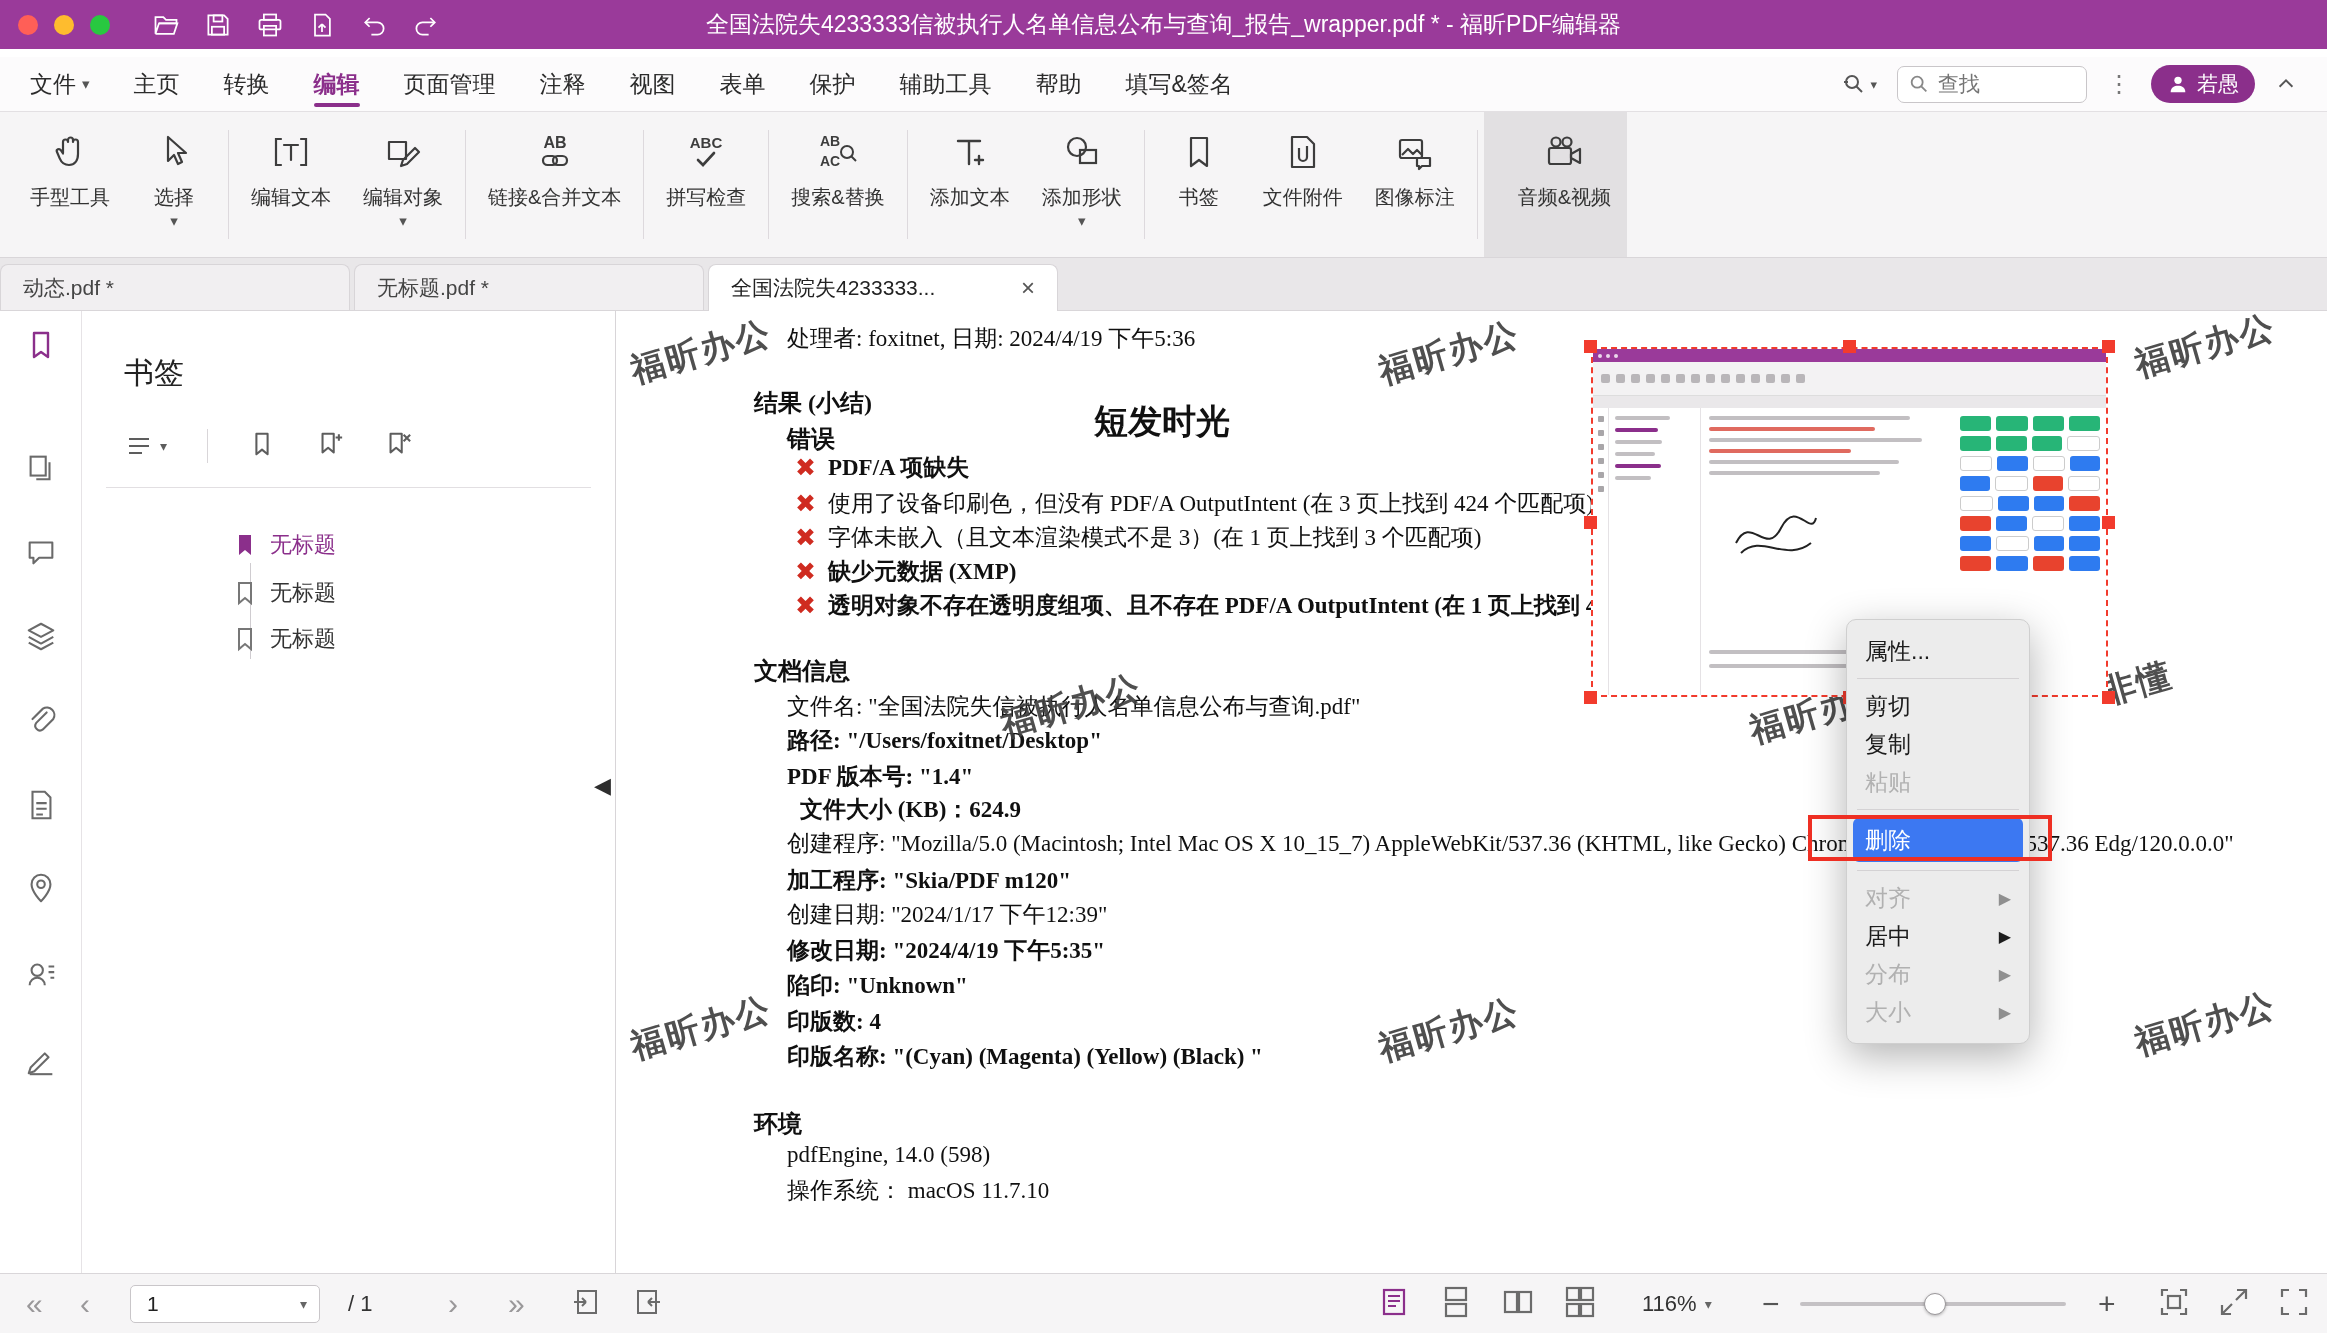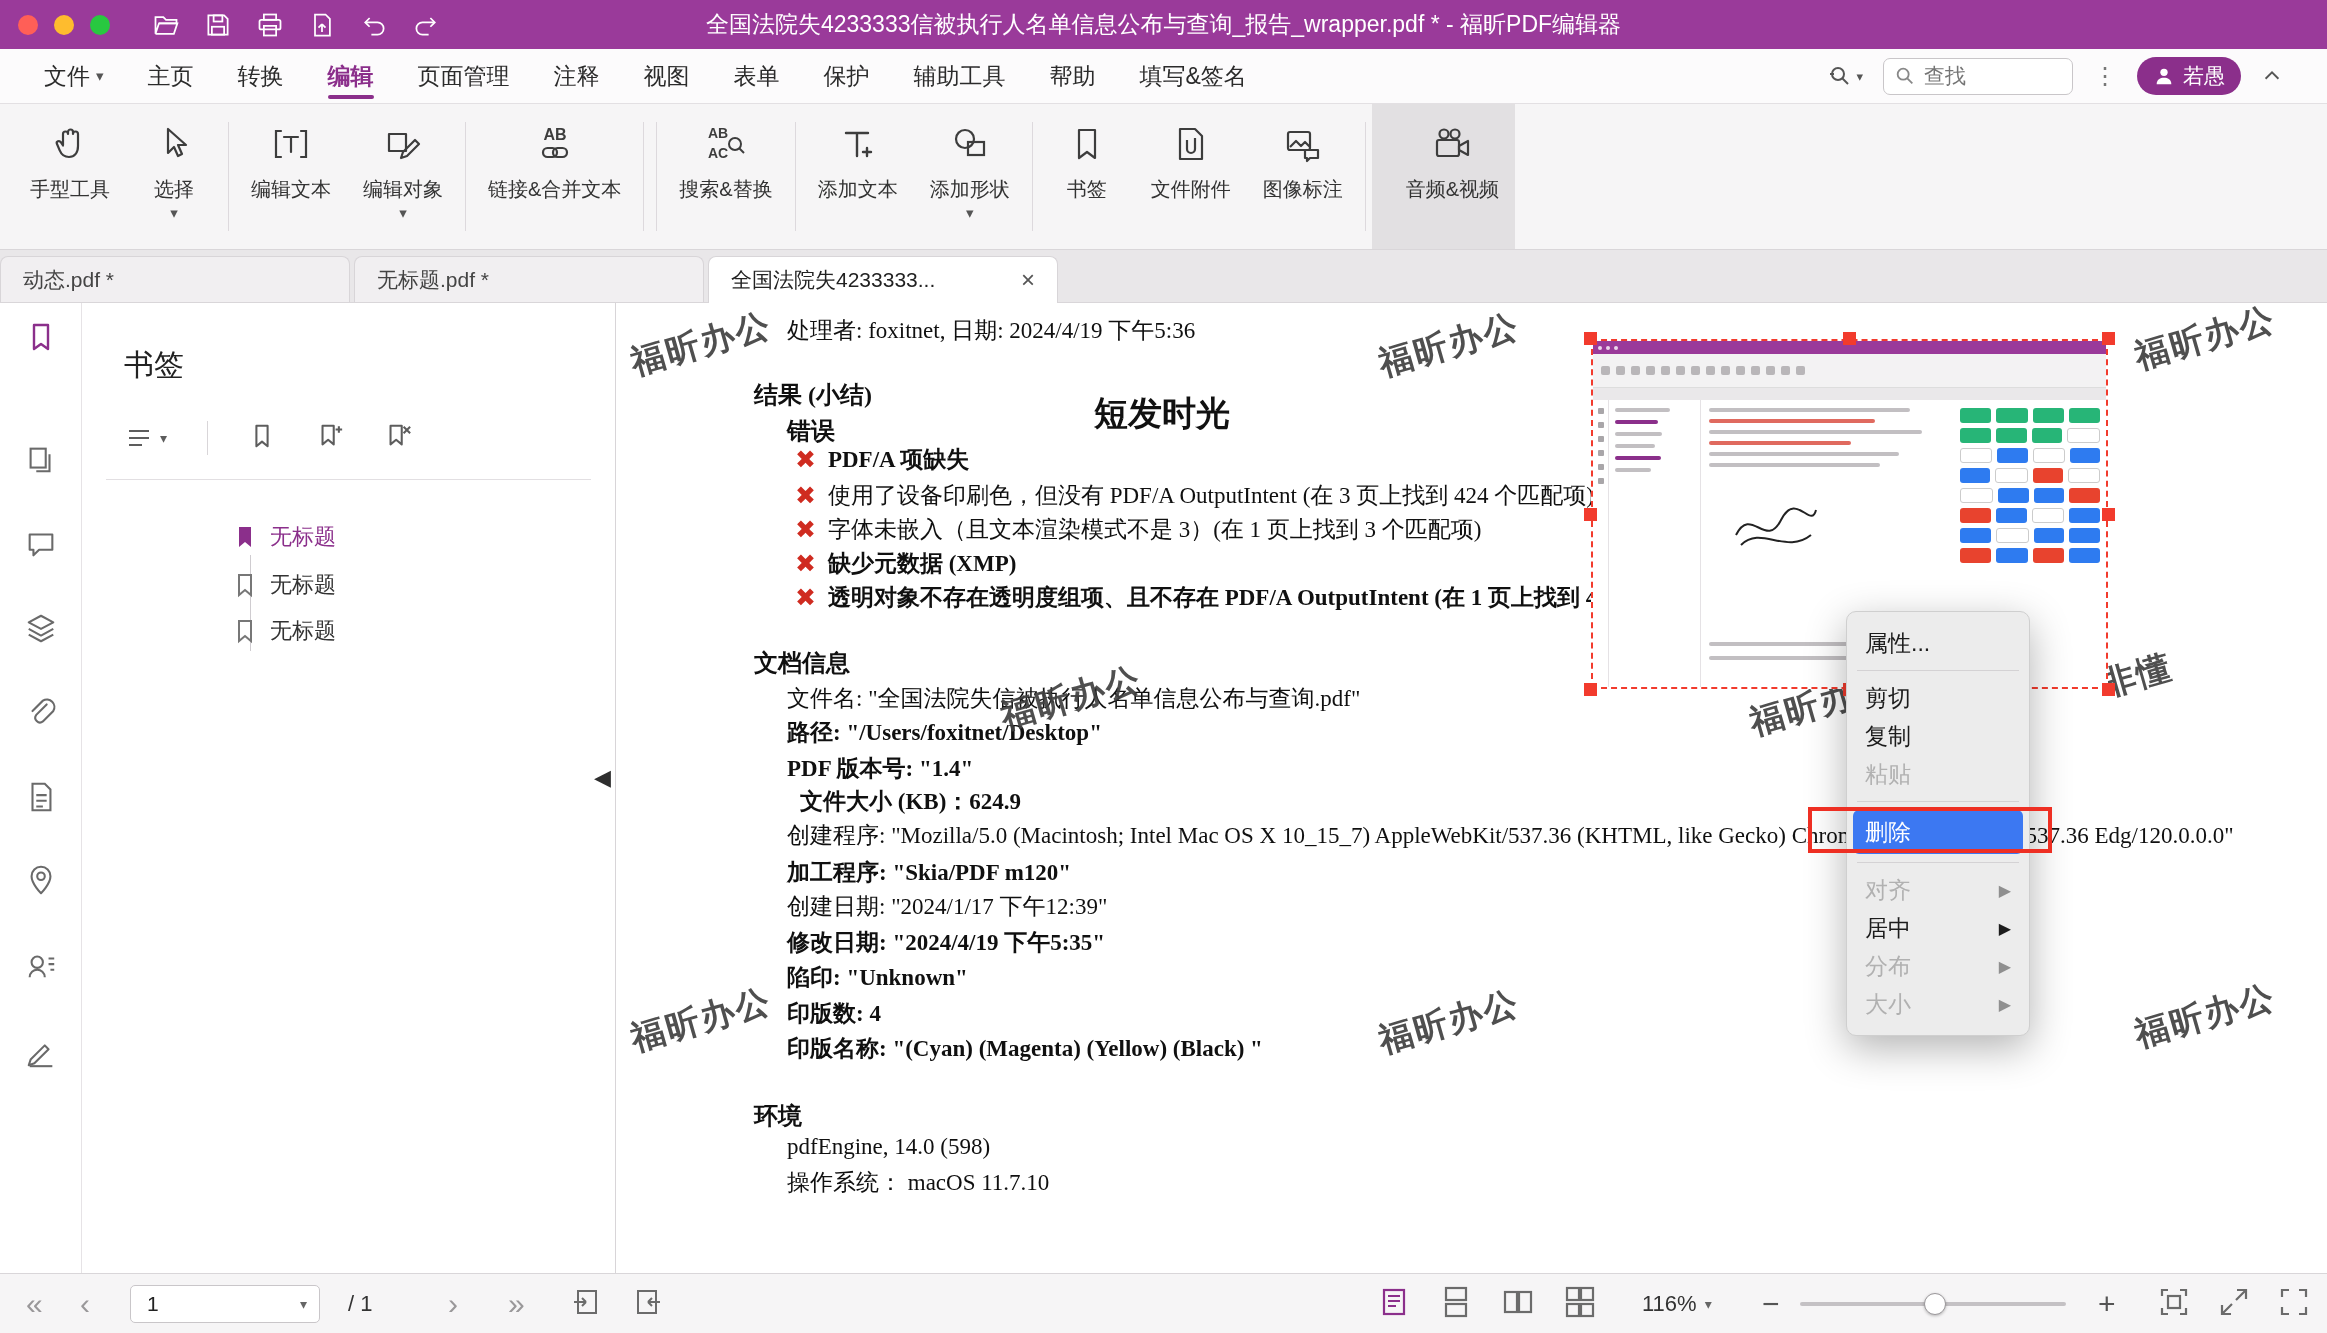--- a/index.html
+++ b/index.html
@@ -9,21 +9,21 @@
   
   .titlebar { height:49px; background:#9a3a9a; display:flex; align-items:center; flex:none; position:relative; color:#fff; }
   .lights { display:flex; gap:16px; margin-left:18px; }
   .light { width:20px; height:20px; border-radius:50%; }
   .light.red{background:#ff5f57;} .light.yellow{background:#febc2e;} .light.green{background:#28c840;}
   .tb-icons { display:flex; gap:24px; margin-left:42px; }
   .tb-icons svg { display:block; }
   .tb-title { position:absolute; left:50%; transform:translateX(-50%); font-size:23px; color:#fff; white-space:nowrap; }
 
   
-  .menubar { height:55px; background:#fcfbfc; border-bottom:1px solid #e3e0e3; display:flex; align-items:center; padding:0 44px; flex:none; }
+  .menubar { height:55px; background:#fcfbfc; border-bottom:1px solid #e3e0e3; display:flex; align-items:center; padding:0 30px; flex:none;margin-top:8px; }
   .menu-item { font-size:23px; color:#2b2b2b; margin-right:44px; display:flex; align-items:center; gap:6px; height:100%; position:relative; cursor:default; }
   .menu-item.active { color:#8b2f8b; font-weight:700; }
   .menu-item.active::after { content:""; position:absolute; left:0; right:0; bottom:4px; height:4px; background:#8b2f8b; border-radius:2px; }
   .mb-right { margin-left:auto; display:flex; align-items:center; gap:20px; }
   .searchbox { width:190px; height:37px; border:1px solid #c9c6c9; border-radius:7px; background:#fff; display:flex; align-items:center; padding:0 10px; gap:8px; }
   .searchbox input { border:none; outline:none; width:130px; font-size:21px; color:#b91c1c; background:transparent; }
   .user-chip { height:38px; border-radius:19px; background:#8b2f8b; color:#fff; display:flex; align-items:center; gap:8px; padding:0 16px; font-size:21px; }
   .dots { font-size:24px; color:#777; letter-spacing:0; }
 
   
@@ -282,20 +282,29 @@
       <span class="tico">
           <svg width="44" height="44" viewBox="0 0 44 44" fill="none" stroke="currentColor" stroke-width="2.2">
             <text x="22" y="18" text-anchor="middle" font-size="16" font-weight="bold" fill="currentColor" stroke="none">AB</text>
             <rect x="10" y="26" width="14" height="9" rx="4.5"></rect>
             <rect x="20" y="26" width="14" height="9" rx="4.5"></rect>
           </svg>
         </span>
       <span class="tlabel">链接&amp;合并文本</span>
     </div>
     <div class="vsep"></div>
+    <div class="tool">
+      <span class="tico">
+          <svg width="44" height="44" viewBox="0 0 44 44" fill="none" stroke="currentColor" stroke-width="2.6" stroke-linecap="round">
+            <text x="22" y="18" text-anchor="middle" font-size="15" font-weight="bold" fill="currentColor" stroke="none">ABC</text>
+            <path d="M14 30 l5 5 11-12"></path>
+          </svg>
+        </span>
+      <span class="tlabel">拼写检查</span>
+    </div>
     <div class="vsep"></div>
     <div class="tool">
       <span class="tico">
           <svg width="44" height="44" viewBox="0 0 44 44" fill="none" stroke="currentColor" stroke-width="2">
             <text x="14" y="16" text-anchor="middle" font-size="14" font-weight="bold" fill="currentColor" stroke="none">AB</text>
             <text x="14" y="36" text-anchor="middle" font-size="14" font-weight="bold" fill="currentColor" stroke="none">AC</text>
             <circle cx="31" cy="22" r="6"></circle>
             <path d="M35.5 26.5 L40 31"></path>
           </svg>
         </span>

